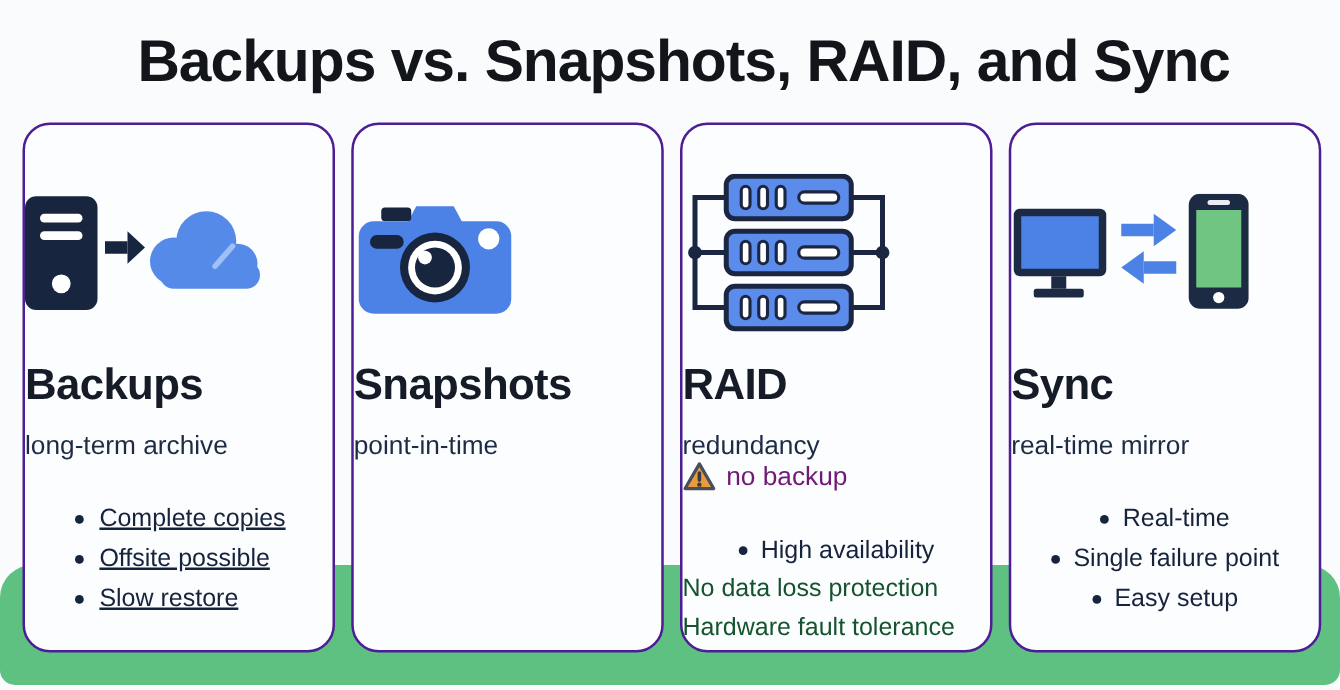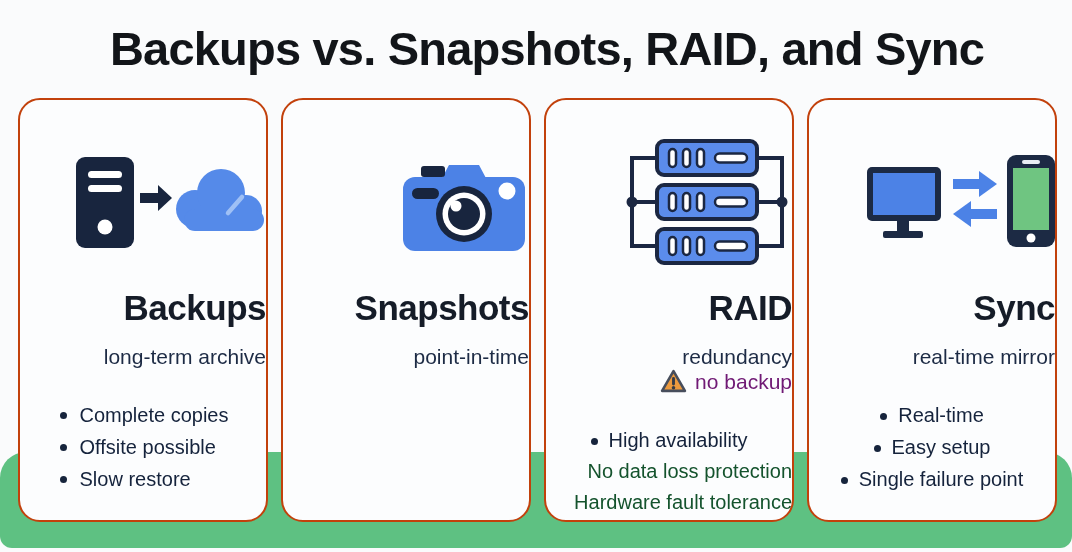--- a/index.html
+++ b/index.html
@@ -12,23 +12,23 @@
     position:absolute;left:0;right:0;top:452px;bottom:4px;
     background:#5ec182;border-radius:26px 26px 12px 12px;z-index:0;
   }
   .main-title{
     position:absolute;top:10px;left:0;width:100%;text-align:center;
     font-size:47px;font-weight:700;letter-spacing:-0.8px;color:#121519;
     z-index:2;margin:11px;
   }
   .card{
     position:absolute;top:98px;width:250px;height:424px;
-    background:#fcfdfe;border:2px solid #c2410c;border-radius:22px;
+    background:#fcfdfe;border:2px solid #4c1d95;border-radius:22px;
     box-sizing:border-box;z-index:1;display:flex;flex-direction:column;
-    align-items:flex-end;
+    align-items:flex-start;
   }
   .card-1{left:18px;}
   .card-2{left:281px;}
   .card-3{left:544px;}
   .card-4{left:807px;}
   .icon-box{
     margin-top:36px;height:132px;display:flex;align-items:center;
     justify-content:center;
   }
   .card-title{
@@ -37,21 +37,21 @@
   }
   .card-subtitle{
     margin-top:17px;font-size:21px;color:#1d2b45;text-align:center;
   }
   ul.features{
     list-style:none;margin:30px auto 0;padding:0;font-size:20px;
     color:#15233c;
   }
   ul.left-list{display:table;}
   ul.left-list li{
-    position:relative;padding-left:22px;line-height:32px;text-align:left;
+    position:relative;padding-left:22px;line-height:32px;text-align:left;text-decoration:underline;
   }
   ul.left-list li::before{
     content:"";position:absolute;left:2px;top:13px;width:7px;height:7px;
     border-radius:50%;background:#16243c;
   }
   ul.center-list{width:100%;}
   ul.center-list li{line-height:32px;text-align:center;}
   ul.center-list li::before{
     content:"";display:inline-block;width:7px;height:7px;border-radius:50%;
     background:#16243c;margin-right:11px;vertical-align:2px;
@@ -181,18 +181,18 @@
         <rect x="142" y="0" width="48" height="92" rx="9" fill="#1c2a44"></rect>
         <rect x="148" y="13" width="36" height="62" fill="#6fc581"></rect>
         <rect x="157" y="5" width="18" height="4" rx="2" fill="#e8edf4"></rect>
         <circle cx="166" cy="83" r="4.5" fill="#fff"></circle>
       </svg>
     </div>
     <div class="card-title">Sync</div>
     <div class="card-subtitle">real-time mirror</div>
     <ul class="features center-list">
       <li>Real-time</li>
+      <li>Single failure point</li>
       <li>Easy setup</li>
-      <li>Single failure point</li>
     </ul>
   </div>
 
 </div>
 
 </body></html>

